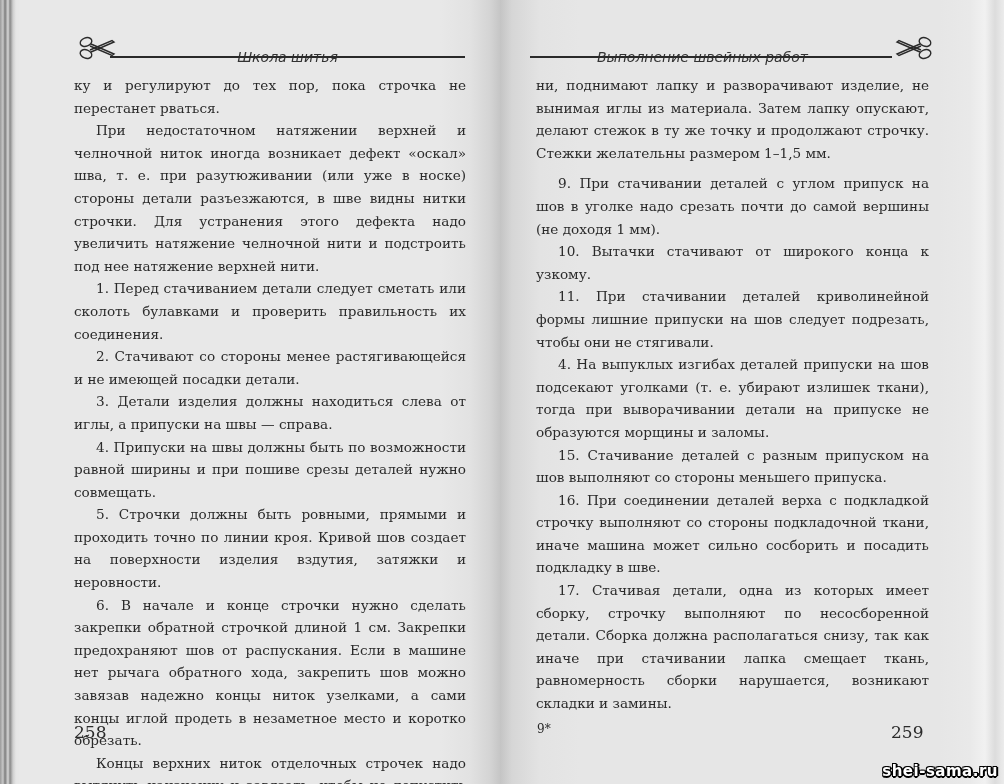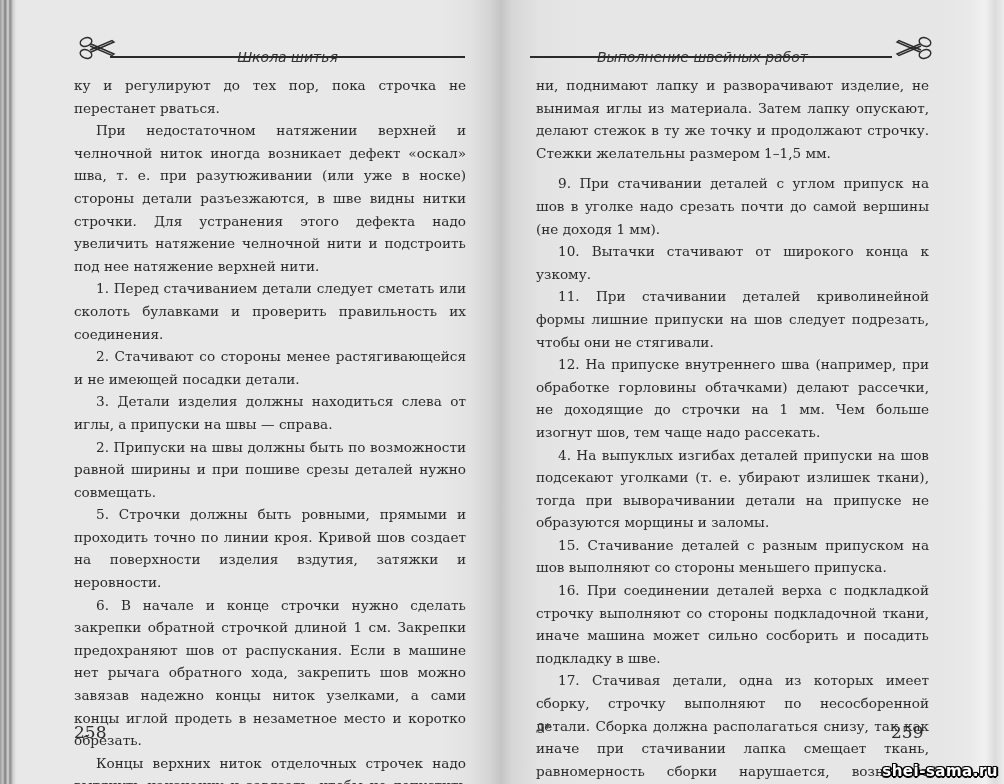--- a/index.html
+++ b/index.html
@@ -78,21 +78,21 @@
       <span class="title">Школа шитья</span>
     </div>
     <div class="head-rule"></div>
 
     <div class="body-text">
       <p class="cont">ку и регулируют до тех пор, пока строчка не перестанет рваться.</p>
       <p>При недостаточном натяжении верхней и челночной ниток иногда возникает дефект «оскал» шва, т. е. при разутюживании (или уже в носке) стороны детали разъезжаются, в шве видны нитки строчки. Для устранения этого дефекта надо увеличить натяжение челночной нити и подстроить под нее натяжение верхней нити.</p>
       <p>1. Перед стачиванием детали следует сметать или сколоть булавками и проверить правильность их соединения.</p>
       <p>2. Стачивают со стороны менее растягивающейся и не имеющей посадки детали.</p>
       <p>3. Детали изделия должны находиться слева от иглы, а припуски на швы — справа.</p>
-      <p>2. Припуски на швы должны быть по возможности равной ширины и при пошиве срезы деталей нужно совмещать.</p>
+      <p>4. Припуски на швы должны быть по возможности равной ширины и при пошиве срезы деталей нужно совмещать.</p>
       <p>5. Строчки должны быть ровными, прямыми и проходить точно по линии кроя. Кривой шов создает на поверхности изделия вздутия, затяжки и неровности.</p>
       <p>6. В начале и конце строчки нужно сделать закрепки обратной строчкой длиной 1 см. Закрепки предохраняют шов от распускания. Если в машине нет рычага обратного хода, закрепить шов можно завязав надежно концы ниток узелками, а сами концы иглой продеть в незаметное место и коротко обрезать.</p>
       <p>Концы верхних ниток отделочных строчек надо вытянуть наизнанку и завязать, чтобы не допустить распускания шва.</p>
 
     </div>
 
     <div class="folio">258</div>
   </div>
 
   <div class="page page-right">
@@ -107,21 +107,20 @@
         <path d="M13 10 L36 20 L34 21.5 L12 12"></path>
         <path d="M13 18 L36 8 L34 6.5 L12 16"></path>
       </g>
     </svg>
 
     <div class="body-text">
       <p class="cont">ни, поднимают лапку и разворачивают изделие, не вынимая иглы из материала. Затем лапку опускают, делают стежок в ту же точку и продолжают строчку. Стежки желательны размером 1–1,5 мм.</p>
       <p class="gap">9. При стачивании деталей с углом припуск на шов в уголке надо срезать почти до самой вершины (не доходя 1 мм).</p>
       <p>10. Вытачки стачивают от широкого конца к узкому.</p>
       <p>11. При стачивании деталей криволинейной формы лишние припуски на шов следует подрезать, чтобы они не стягивали.</p>
-      <p>12. На припуске внутреннего шва (например, при обработке горловины обтачками) делают рассечки, не доходящие до строчки на 1 мм. Чем больше изогнут шов, тем чаще надо рассекать.</p>
       <p>4. На выпуклых изгибах деталей припуски на шов подсекают уголками (т. е. убирают излишек ткани), тогда при выворачивании детали на припуске не образуются морщины и заломы.</p>
       <p>15. Стачивание деталей с разным припуском на шов выполняют со стороны меньшего припуска.</p>
       <p>16. При соединении деталей верха с подкладкой строчку выполняют со стороны подкладочной ткани, иначе машина может сильно сосборить и посадить подкладку в шве.</p>
       <p>17. Стачивая детали, одна из которых имеет сборку, строчку выполняют по несосборенной детали. Сборка должна располагаться снизу, так как иначе при стачивании лапка смещает ткань, равномерность сборки нарушается, возникают складки и замины.</p>
     </div>
 
     <div class="signature">9*</div>
     <div class="folio">259</div>
   </div>
 </div>

